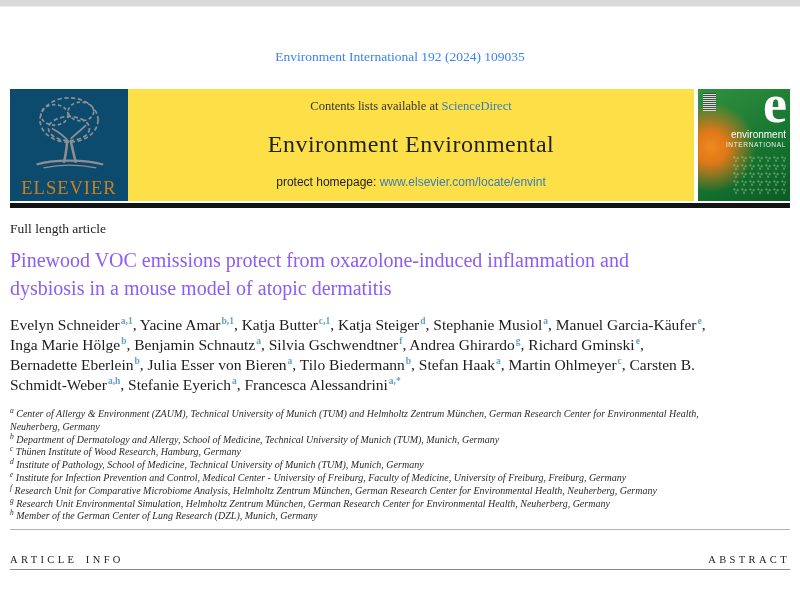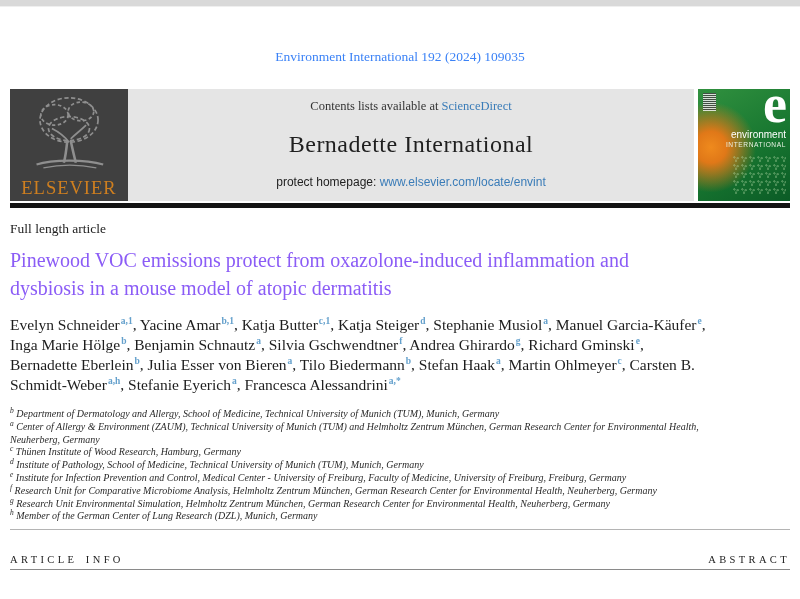--- a/index.html
+++ b/index.html
@@ -11,29 +11,29 @@
   .top-strip{height:6px;background:#d9d9d9;border-bottom:1px solid #efefef;}
   .citation{
     margin-top:42px;text-align:center;font-size:13.5px;color:#3b82f6;
   }
   .page{width:780px;margin:0 auto;}
   .header-row{
     margin-top:24px;display:flex;align-items:stretch;height:112px;
   }
   .logo-block{
     width:118px;display:flex;flex-direction:column;align-items:center;
-    justify-content:flex-end;background:#404040;padding-bottom:2px;box-sizing:border-box;
+    justify-content:flex-end;background:#0c4a6e;padding-bottom:2px;box-sizing:border-box;
   }
   .logo-tree{flex:0 0 auto;}
   .logo-word{
     font-size:18.5px;letter-spacing:1px;color:#cf7f1f;margin-top:1px;
     font-family:"Liberation Serif","DejaVu Serif",serif;
   }
   .banner{
-    flex:1;background:#e5e5e5;display:flex;flex-direction:column;
+    flex:1;background:#fde047;display:flex;flex-direction:column;
     align-items:center;justify-content:space-between;
     padding:10px 6px 12px 6px;box-sizing:border-box;
   }
   .contents-line{font-size:12.5px;color:#333;}
   .link{color:#3a7cb8;text-decoration:none;cursor:pointer;}
   .banner-title{font-size:24px;color:#1f1f1f;letter-spacing:0.5px;}
   .homepage-line{
     font-family:"Liberation Sans","DejaVu Sans",sans-serif;
     font-size:12px;color:#222;
   }
@@ -119,21 +119,21 @@
           <path d="M20 90 C40 86 62 86 82 90" stroke-width="1.5"></path>
         </svg>
       </span>
       <span class="logo-word">ELSEVIER</span>
     </div>
 
     <div class="banner">
       <div class="contents-line">
         <span>Contents lists available at </span><span class="link">ScienceDirect</span>
       </div>
-      <div class="banner-title">Bernadette International</div>
+      <div class="banner-title">Environment Environmental</div>
       <div class="homepage-line">
         <span>protect homepage: </span><span class="link">www.elsevier.com/locate/envint</span>
       </div>
     </div>
 
     <div class="cover">
       <div class="cover-barcode"></div>
       <div class="cover-e">e</div>
       <div class="cover-line1">environment</div>
       <div class="cover-line2">INTERNATIONAL</div>
@@ -143,22 +143,22 @@
 
   <div class="black-rule"></div>
 
   <div class="article-type">Full length article</div>
 
   <h1 class="title" style="font-weight:normal;margin:9px 0 0 0;">Pinewood VOC emissions protect from oxazolone-induced inflammation and dysbiosis in a mouse model of atopic dermatitis</h1>
 
   <div class="authors"><span>Evelyn Schneider<sup class="asup">a,1</sup></span>, <span>Yacine Amar<sup class="asup">b,1</sup></span>, <span>Katja Butter<sup class="asup">c,1</sup></span>, <span>Katja Steiger<sup class="asup">d</sup></span>, <span>Stephanie Musiol<sup class="asup">a</sup></span>, <span>Manuel Garcia-Käufer<sup class="asup">e</sup></span>, <span>Inga Marie Hölge<sup class="asup">b</sup></span>, <span>Benjamin Schnautz<sup class="asup">a</sup></span>, <span>Silvia Gschwendtner<sup class="asup">f</sup></span>, <span>Andrea Ghirardo<sup class="asup">g</sup></span>, <span>Richard Gminski<sup class="asup">e</sup></span>, <span>Bernadette Eberlein<sup class="asup">b</sup></span>, <span>Julia Esser von Bieren<sup class="asup">a</sup></span>, <span>Tilo Biedermann<sup class="asup">b</sup></span>, <span>Stefan Haak<sup class="asup">a</sup></span>, <span>Martin Ohlmeyer<sup class="asup">c</sup></span>, <span>Carsten B. Schmidt-Weber<sup class="asup">a,h</sup></span>, <span>Stefanie Eyerich<sup class="asup">a</sup></span>, <span>Francesca Alessandrini<sup class="asup">a,*</sup></span></div>
 
   <div class="affiliations">
+      <div class="aff"><sup>a</sup> Center of Allergy &amp; Environment (ZAUM), Technical University of Munich (TUM) and Helmholtz Zentrum München, German Research Center for Environmental Health, Neuherberg, Germany</div>
       <div class="aff"><sup>b</sup> Department of Dermatology and Allergy, School of Medicine, Technical University of Munich (TUM), Munich, Germany</div>
-      <div class="aff"><sup>a</sup> Center of Allergy &amp; Environment (ZAUM), Technical University of Munich (TUM) and Helmholtz Zentrum München, German Research Center for Environmental Health, Neuherberg, Germany</div>
       <div class="aff"><sup>c</sup> Thünen Institute of Wood Research, Hamburg, Germany</div>
       <div class="aff"><sup>d</sup> Institute of Pathology, School of Medicine, Technical University of Munich (TUM), Munich, Germany</div>
       <div class="aff"><sup>e</sup> Institute for Infection Prevention and Control, Medical Center - University of Freiburg, Faculty of Medicine, University of Freiburg, Freiburg, Germany</div>
       <div class="aff"><sup>f</sup> Research Unit for Comparative Microbiome Analysis, Helmholtz Zentrum München, German Research Center for Environmental Health, Neuherberg, Germany</div>
       <div class="aff"><sup>g</sup> Research Unit Environmental Simulation, Helmholtz Zentrum München, German Research Center for Environmental Health, Neuherberg, Germany</div>
       <div class="aff"><sup>h</sup> Member of the German Center of Lung Research (DZL), Munich, Germany</div>
     </div>
 
   <div class="thin-rule"></div>
 

